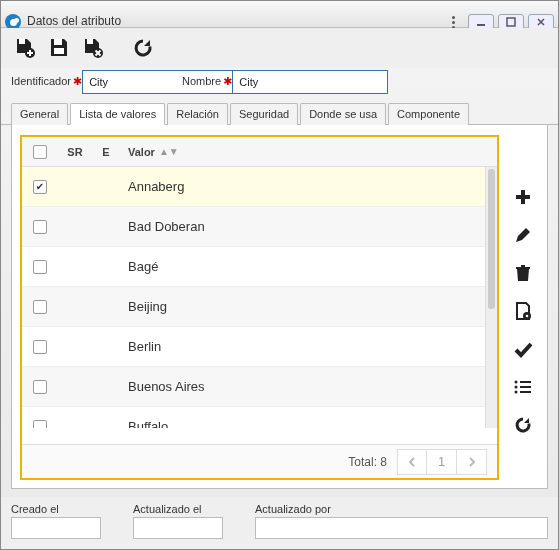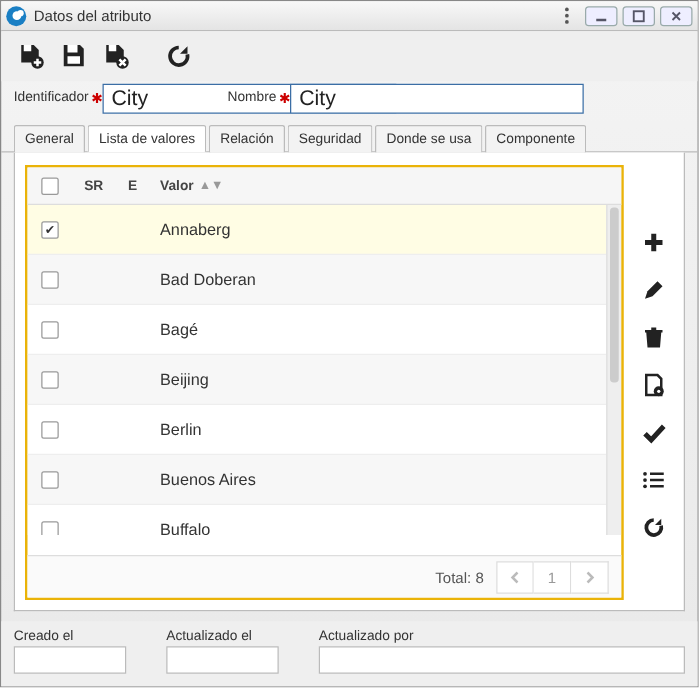--- a/index.html
+++ b/index.html
@@ -18,22 +18,22 @@
     border: 1px solid #888;
     background: linear-gradient(#f4f4f4, #e9e9e9);
     display: flex;
     flex-direction: column;
   }
   .titlebar {
     height: 24px;
     background: linear-gradient(#f8f8f8, #e4e4e4);
     border-bottom: 1px solid #bbb;
     display: flex;
-    align-items: center;
-    padding: 0 4px;
+    align-items: flex-start;
+    padding: 13px 4px;
     gap: 6px;
   }
   .titlebar .title { flex: 1; color: #333; font-size: 12px; }
   .winbtns { display: flex; gap: 4px; }
   .winbtn {
     width: 26px; height: 16px;
     border: 1px solid #9aa;
     border-radius: 3px;
     background: #eef;
     display: flex; align-items: center; justify-content: center;
@@ -71,21 +71,21 @@
   }
   .field { display: flex; }
   .field.small { width: 155px; }
   .field.grow { flex: 1; }
   .label { color: #333; font-size: 11px; margin-bottom: 2px; display:flex; align-items:center; gap:2px;}
   .req { color: #c00; font-size: 11px; }
   .field input {
     height: 24px;
     border: 1px solid #3b6ea5;
     padding: 0 6px;
-    font-size: 17px;
+    font-size: 11px;
     background: #fff;
     color: #222;
   }
 
   .tabs {
     display: flex;
     padding: 0 10px;
     gap: 2px;
     border-bottom: 1px solid #bbb;
   }

